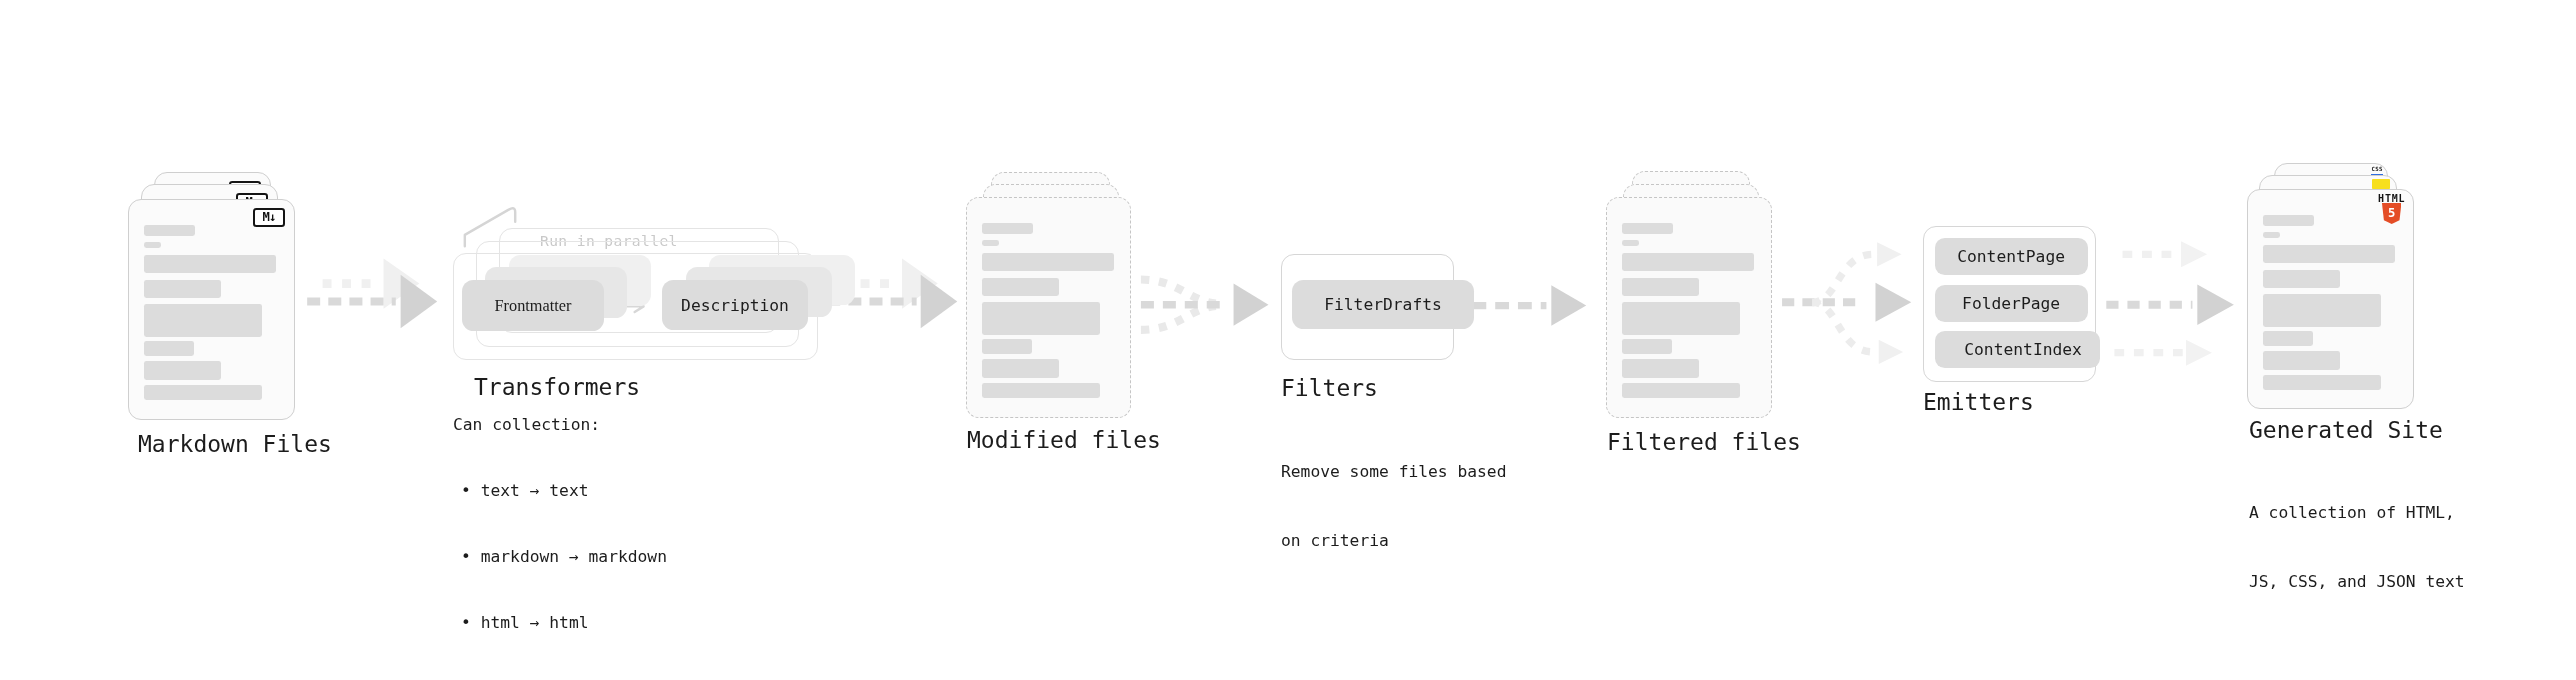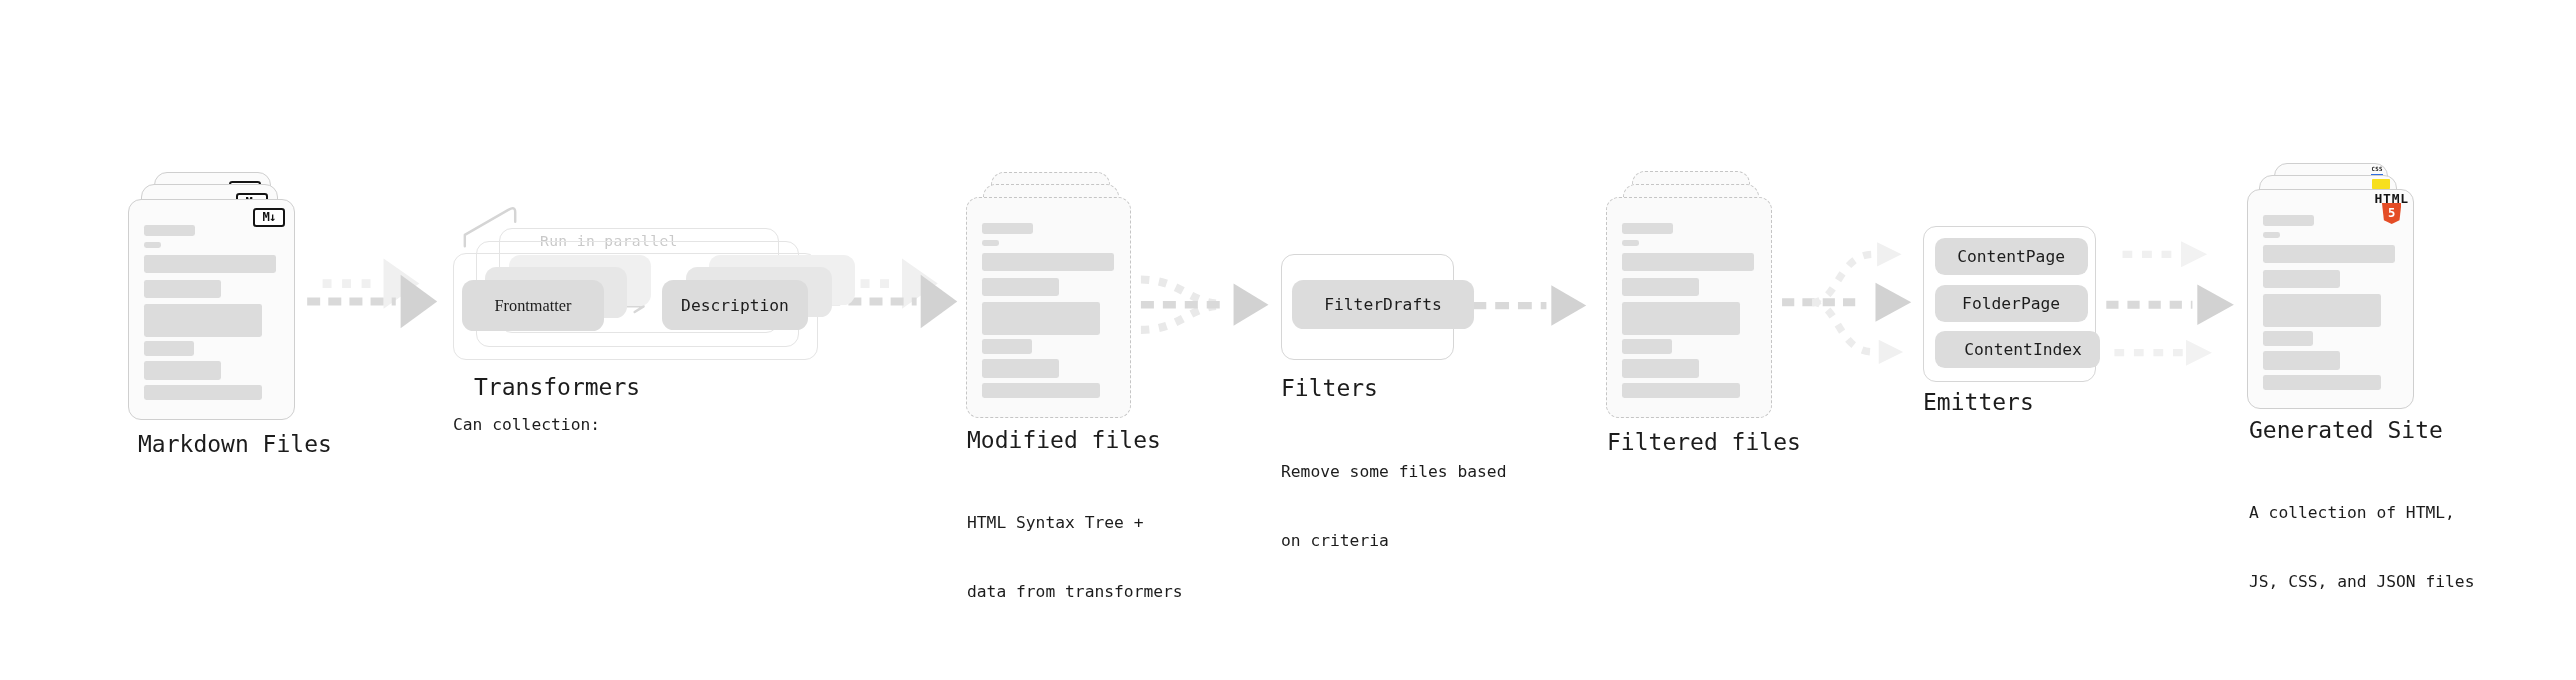--- a/index.html
+++ b/index.html
@@ -27,21 +27,21 @@
   .pill.ghost2{background:#f0f0f0;}
   
   .panel{position:absolute;border:1.6px solid #d6d6d6;border-radius:13px;background:#ffffff;box-sizing:border-box;}
   .emit-pill{position:absolute;left:10.6px;width:153px;height:37px;border-radius:9.8px;background:#dcdcdc;
              display:flex;align-items:center;justify-content:center;font-size:16.3px;color:#1c1c1c;}
   
   .md-badge{position:absolute;top:8.1px;right:9px;width:32px;height:18.7px;border:2.4px solid #141414;border-radius:3.3px;
             background:#ffffff;color:#141414;font-size:12.2px;font-weight:bold;display:flex;align-items:center;
             justify-content:center;box-sizing:border-box;letter-spacing:-0.8px;}
   .html5-badge{position:absolute;top:4.9px;right:9.8px;width:23px;display:flex;flex-direction:column;align-items:center;}
-  .html5-word{font-size:13px;font-weight:bold;color:#141414;letter-spacing:0.8px;line-height:8.1px;}
+  .html5-word{font-size:10px;font-weight:bold;color:#141414;letter-spacing:0.8px;line-height:8.1px;}
   .html5-shield{width:19.5px;height:21px;background:#e44d26;clip-path:polygon(0% 0%,100% 0%,90% 82%,50% 100%,10% 82%);
                 display:flex;align-items:center;justify-content:center;color:#ffffff;font-size:12.2px;font-weight:bold;}
   .js-badge{position:absolute;top:3.3px;right:6.5px;width:18px;height:9.8px;background:#f7df1e;border-radius:0.8px;}
   .css-badge{position:absolute;top:2.4px;right:4.1px;font-size:5.7px;font-weight:bold;color:#141414;
              border-bottom:2.4px solid #2f6de1;padding-bottom:0.8px;line-height:6.5px;letter-spacing:0.4px;}
 </style>
 </head>
 <body>
 
 <div class="canvas">
@@ -130,40 +130,41 @@
 
     <div class="pill ghost2" style="left:509px;top:255px;width:142px;height:51px;"></div>
     <div class="pill ghost2" style="left:709px;top:255px;width:146px;height:50px;"></div>
     <div class="pill ghost1" style="left:485px;top:267px;width:142px;height:51px;"></div>
     <div class="pill ghost1" style="left:686px;top:267px;width:146px;height:50px;"></div>
     <div class="pill" style="left:462px;top:280px;width:142px;height:51px;font-family:Liberation Serif, serif;">Frontmatter</div>
     <div class="pill" style="left:662px;top:280px;width:146px;height:50px;">Description</div>
   </div>
   <div class="label" style="left:453px;top:374px;margin-left:21px;">Transformers</div>
   <div class="caption" style="left:453px;top:413px;">Can collection:</div>
+  <div class="bullets" style="left:453px;top:436px;">
+    <div class="bullet-line">• text → text</div>
+    <div class="bullet-line">• markdown → markdown</div>
+    <div class="bullet-line">• html → html</div>
+  </div>
 
   <div>
     <div class="card dashed" style="left:991px;top:172px;width:119px;height:221px;"></div>
     <div class="card dashed" style="left:983px;top:184px;width:136px;height:221px;"></div>
     <div class="card dashed" style="left:966px;top:197px;width:165px;height:221px;">
         <div class="bar" style="left: 15.4px; top: 25px; width: 51px; height: 11.4px;"></div>
         <div class="bar" style="left: 15.4px; top: 42px; width: 17px; height: 5.7px;"></div>
         <div class="bar" style="left: 15.4px; top: 55px; width: 132px; height: 18px;"></div>
         <div class="bar" style="left: 15.4px; top: 80px; width: 77px; height: 18px;"></div>
         <div class="bar" style="left: 15.4px; top: 104px; width: 118px; height: 32.5px;"></div>
         <div class="bar" style="left: 15.4px; top: 141px; width: 50px; height: 15.4px;"></div>
         <div class="bar" style="left: 15.4px; top: 161px; width: 77px; height: 18.7px;"></div>
         <div class="bar" style="left: 15.4px; top: 185px; width: 118px; height: 14.6px;"></div>
       </div>
   </div>
   <div class="label" style="left:967px;top:427px;">Modified files</div>
-  <div class="caption" style="left:967px;top:465px;">
-    <div class="cap-line">HTML Syntax Tree +</div>
-    <div class="cap-line">data from transformers</div>
-  </div>
 
   <div>
     <div class="panel" style="left:1281px;top:254px;width:173px;height:106px;"></div>
     <div class="pill" style="left:1292px;top:280px;width:182px;height:49px;">FilterDrafts</div>
   </div>
   <div class="label" style="left:1281px;top:375px;">Filters</div>
   <div class="caption" style="left:1281px;top:414px;">
     <div class="cap-line">Remove some files based</div>
     <div class="cap-line">on criteria</div>
   </div>
@@ -211,17 +212,17 @@
         <div class="bar" style="left: 15.4px; top: 80px; width: 77px; height: 18px;"></div>
         <div class="bar" style="left: 15.4px; top: 104px; width: 118px; height: 32.5px;"></div>
         <div class="bar" style="left: 15.4px; top: 141px; width: 50px; height: 15.4px;"></div>
         <div class="bar" style="left: 15.4px; top: 161px; width: 77px; height: 18.7px;"></div>
         <div class="bar" style="left: 15.4px; top: 185px; width: 118px; height: 14.6px;"></div>
       </div>
   </div>
   <div class="label" style="left:2249px;top:417px;">Generated Site</div>
   <div class="caption" style="left:2249px;top:455px;">
     <div class="cap-line">A collection of HTML,</div>
-    <div class="cap-line">JS, CSS, and JSON files</div>
+    <div class="cap-line">JS, CSS, and JSON text</div>
   </div>
 
 </div>
 
 
 </body></html>

